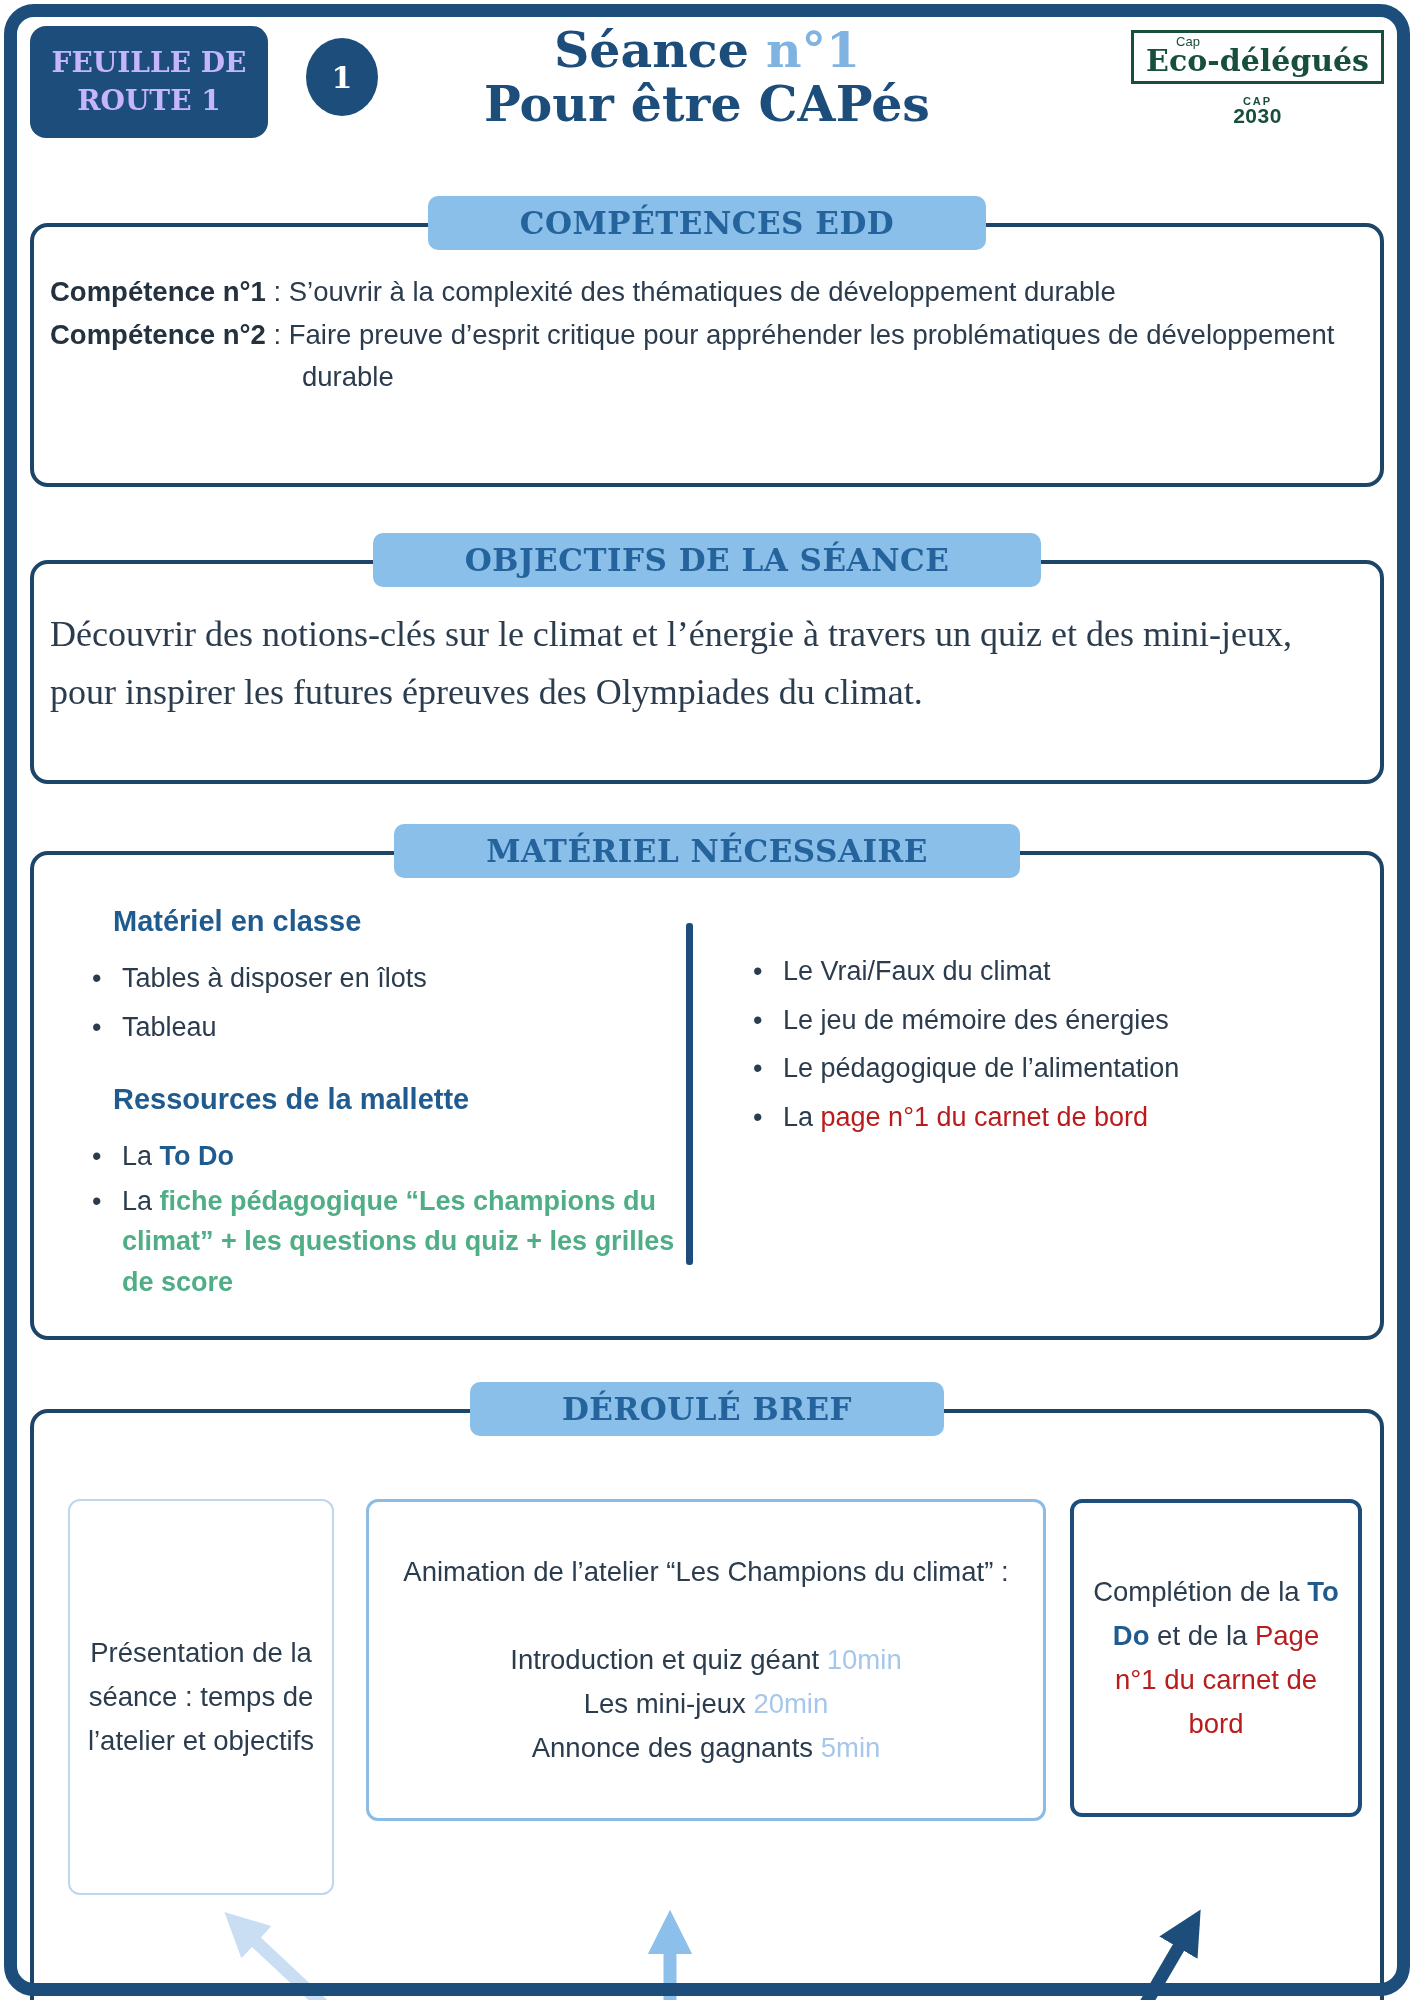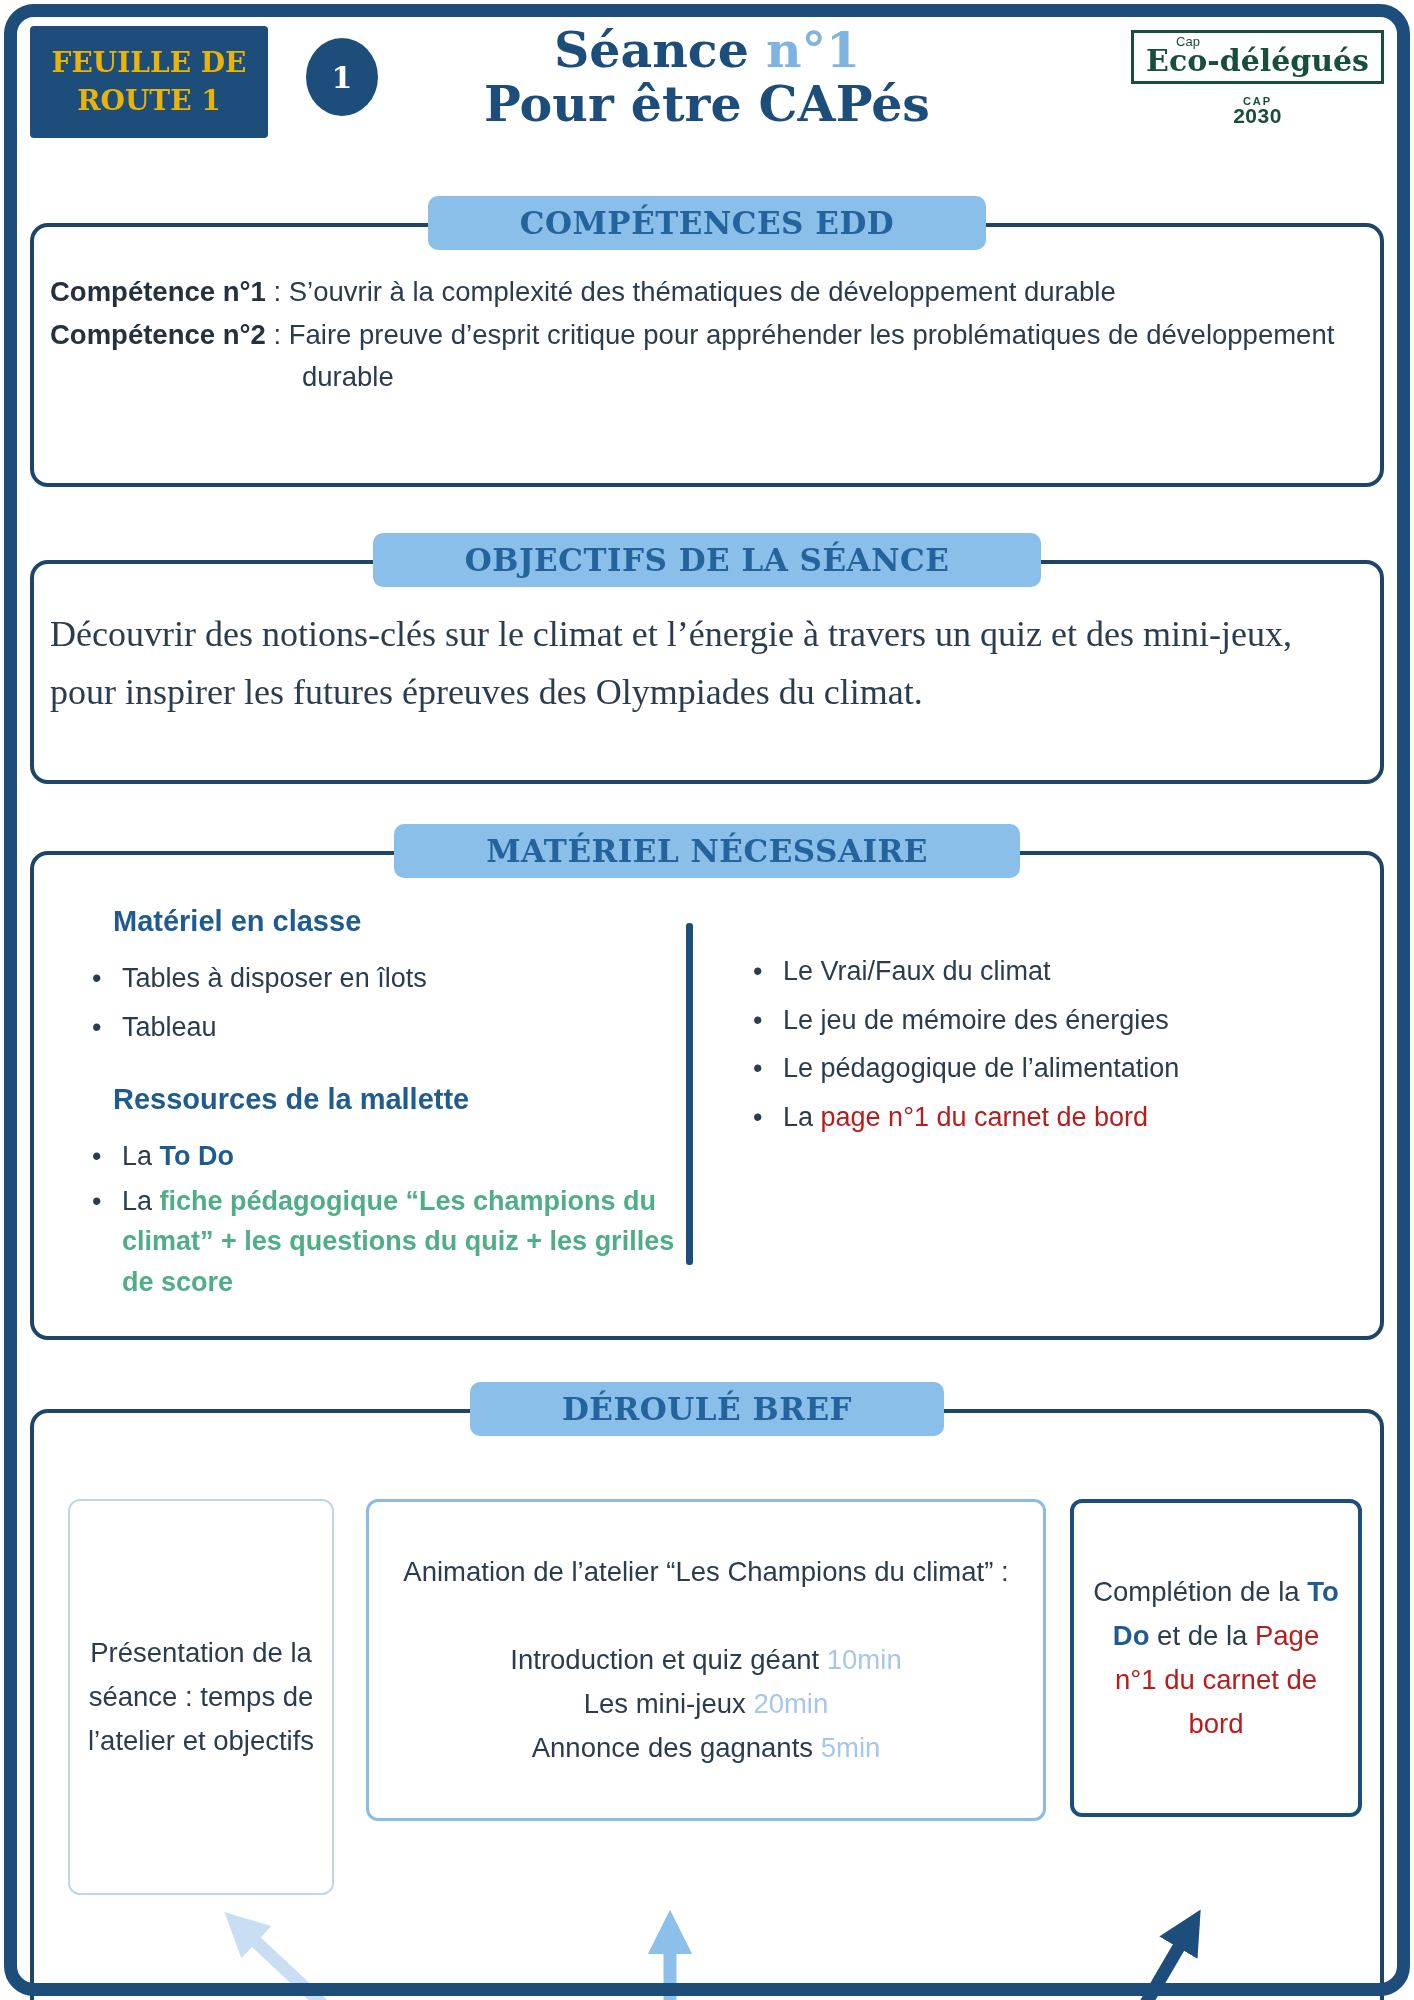--- a/index.html
+++ b/index.html
@@ -5,22 +5,22 @@
   html,body{margin:0;padding:0;background:#e8ecef;}
   .page{position:relative;width:1414px;height:2000px;background:#ffffff;overflow:hidden;
         font-family:"Liberation Sans",sans-serif;color:#2b3c4e;}
   .frame{position:absolute;inset:4px;border:13px solid #1d4e7b;border-radius:30px;
          pointer-events:none;z-index:6;}
   .content{position:relative;padding:22px 30px 0;z-index:1;}
 
   
   .header{position:relative;height:130px;}
   .badge{position:absolute;left:0px;top:4px;width:238px;height:112px;background:#1d4e7b;
-         border-radius:4px;display:flex;align-items:center;justify-content:center;text-align:center;
-         color:#eab308;font-family:"DejaVu Serif",serif;font-weight:bold;font-size:28px;line-height:1.35;}
+         border-radius:16px;display:flex;align-items:center;justify-content:center;text-align:center;
+         color:#c4b5fd;font-family:"DejaVu Serif",serif;font-weight:bold;font-size:28px;line-height:1.35;}
   .badge-circle{position:absolute;left:276px;top:16px;width:72px;height:78px;border-radius:50%;
          background:#1d4e7b;display:flex;align-items:center;justify-content:center;
          color:#fff;font-weight:bold;font-size:30px;font-family:"DejaVu Serif",serif;}
   .title{position:absolute;left:0;right:0;top:2px;text-align:center;
          font-family:"DejaVu Serif",serif;font-weight:bold;font-size:49px;line-height:1.1;color:#1d4e7b;}
   .title .lite{color:#7fb3e2;}
   .logo{position:absolute;right:0px;top:8px;height:44px;border:3px solid #174e3e;background:#fff;
         display:flex;align-items:center;gap:10px;padding:2px 12px;color:#174e3e;flex-direction:column;}
   .logo-main{line-height:1;}
   .logo-cap{display:block;font-size:13px;margin-left:30px;margin-bottom:-2px;font-family:"Liberation Sans",sans-serif;}

